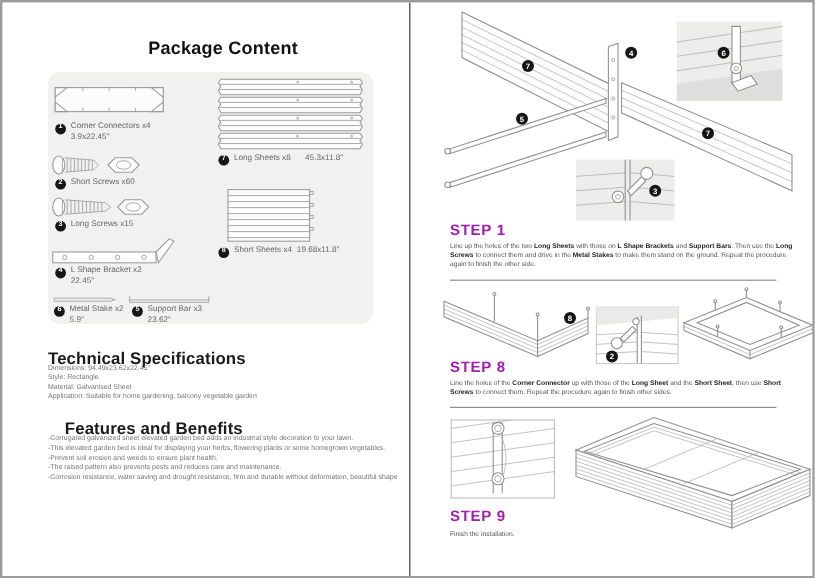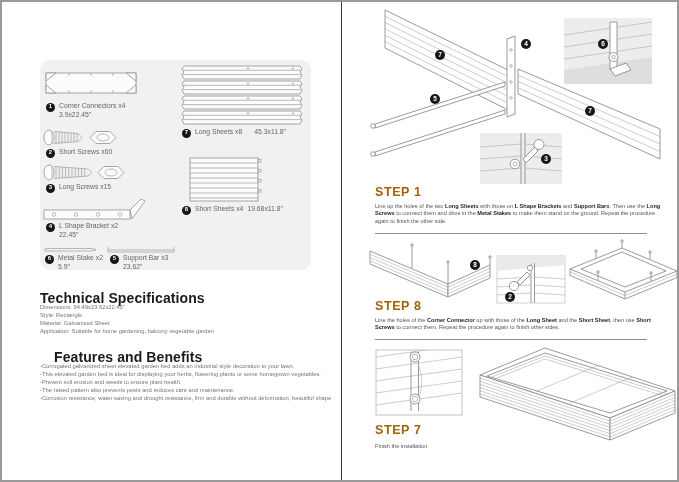--- a/index.html
+++ b/index.html
@@ -19,41 +19,42 @@
          display:inline-flex;align-items:center;justify-content:center;flex:0 0 auto;margin-top:.5px;}
   .pkg-item .col{display:flex;flex-direction:column;}
   .pkg-item.row .col{flex-direction:row;gap:12px;}
   .pkg-item.row2 .col{flex-direction:row;gap:4px;}
   .sec-title{position:absolute;font-size:14px;font-weight:700;color:#1a1a1a;letter-spacing:.1px;}
   .sec-lines{position:absolute;font-size:5.8px;color:#757575;line-height:7.9px;}
 
   
   .right-panel{position:absolute;left:343px;top:0;width:334px;height:478px;}
   .right-panel svg{position:absolute;}
-  .step-title{position:absolute;font-size:12.5px;font-weight:600;color:#a16207;letter-spacing:.6px;}
+  .step-title{position:absolute;font-size:12.5px;font-weight:600;color:#a21caf;letter-spacing:.6px;}
   .step-text{position:absolute;font-size:5.6px;line-height:7.4px;color:#555;}
   .step-text b{color:#1d1d1d;}
   .sep{position:absolute;height:0;border-top:1px solid #8d8d8d;}
 
   
   .pc{fill:#fff;stroke:#8f8f8f;stroke-width:.9;}
   .ln{fill:none;stroke:#8f8f8f;stroke-width:.9;}
   .thin{fill:none;stroke:#a4a4a4;stroke-width:.55;}
   .badge-c{fill:#161616;}
   .badge-t{fill:#fff;font-size:6.5px;font-weight:700;font-family:"Liberation Sans",sans-serif;text-anchor:middle;}
   .i{stroke:#9b9b9b;fill:#fcfcfb;stroke-width:.9;}
   .it{stroke:#9b9b9b;stroke-width:.7;fill:none;}
 </style>
 </head>
 <body>
 
 <div class="page">
   <div class="divider"></div>
 
   <div class="left-panel">
+    <div class="left-title">Package Content</div>
 
     <div class="pkg-box">
 
       <svg class="pkg-icon" style="left:4px;top:6px" width="94" height="34" viewBox="0 0 94 34">
         <rect class="i" x="2" y="7" width="90" height="20"></rect>
         <polygon class="i" points="2,7 12,7 2,15"></polygon>
           <polygon class="i" points="92,7 82,7 92,15"></polygon>
         <polygon class="i" points="2,27 12,27 2,19"></polygon>
           <polygon class="i" points="92,27 82,27 92,19"></polygon>
         <line class="it" x1="25" y1="7" x2="25" y2="10"></line>
@@ -442,16 +443,16 @@
         <polygon class="pc" points="265,75 330,48 330,70 265,97"></polygon>
         <line class="thin" x1="265" y1="78.1" x2="330" y2="51.1"></line>
         <line class="thin" x1="265" y1="81.3" x2="330" y2="54.3"></line>
         <line class="thin" x1="265" y1="84.4" x2="330" y2="57.4"></line>
         <line class="thin" x1="265" y1="87.6" x2="330" y2="60.6"></line>
         <line class="thin" x1="265" y1="90.7" x2="330" y2="63.7"></line>
         <line class="thin" x1="265" y1="93.9" x2="330" y2="66.9"></line>
       </g>
     </svg>
 
-    <div class="step-title" style="left:30px;top:421px">STEP 7</div>
+    <div class="step-title" style="left:30px;top:421px">STEP 9</div>
     <div class="step-text" style="left:30px;top:441px;width:200px">Finish the installation.</div>
   </div>
 </div>
 
 </body></html>

